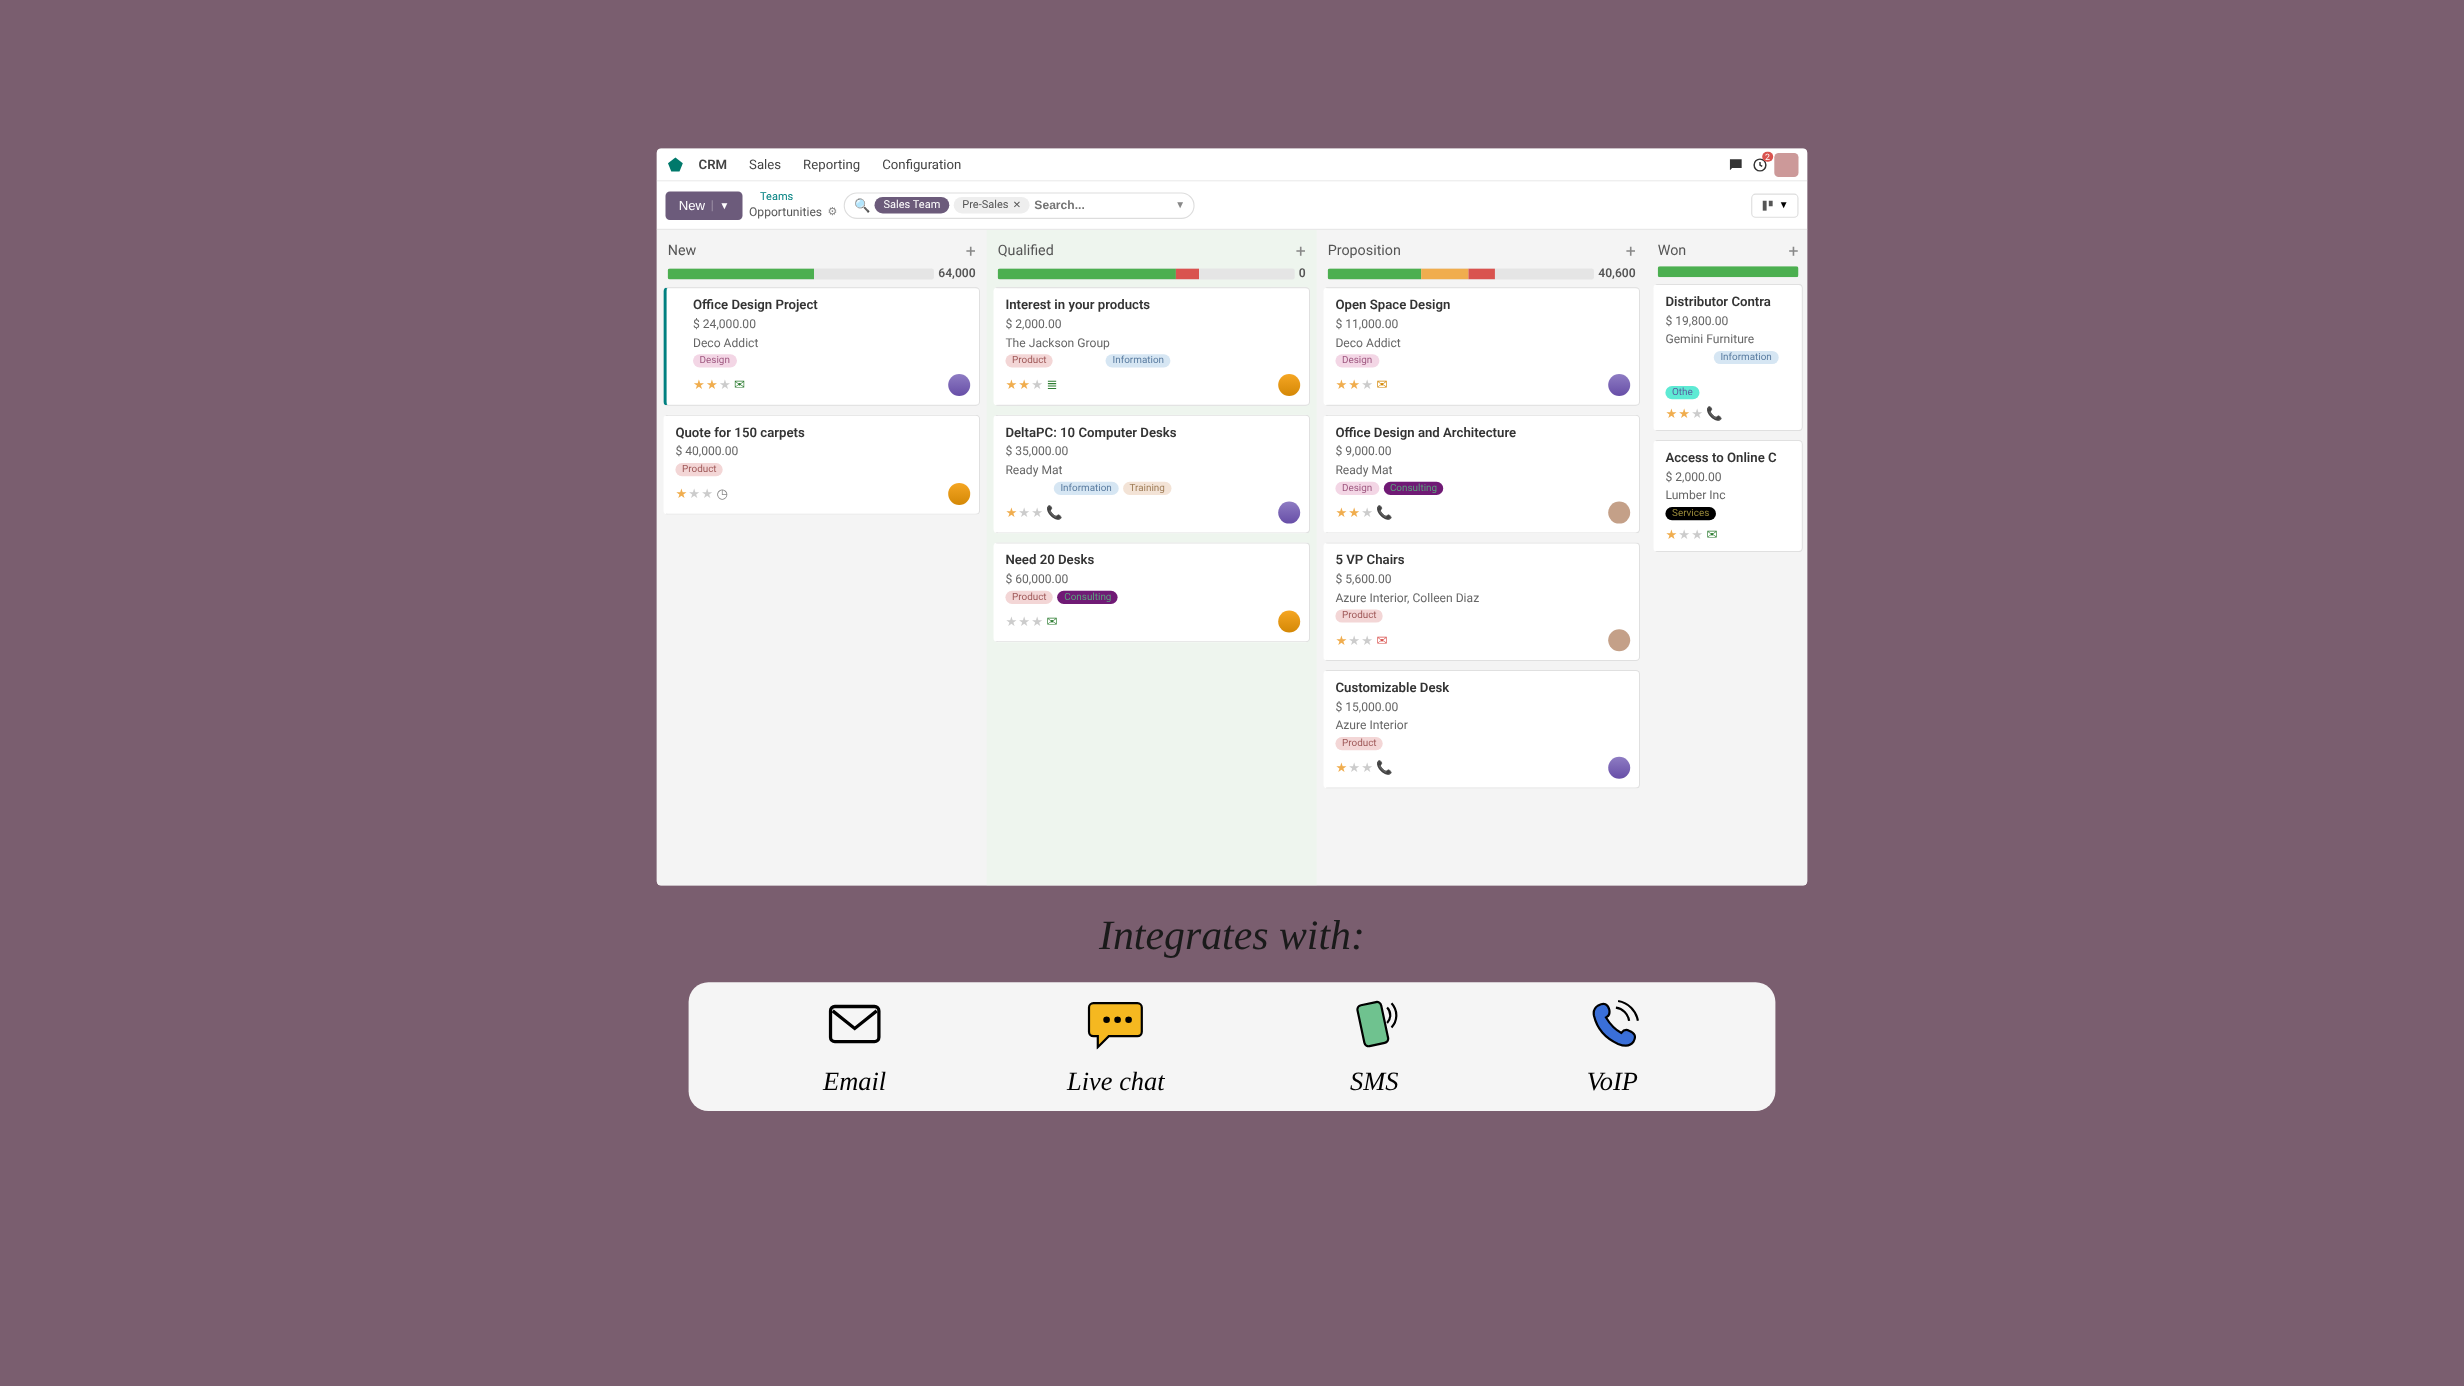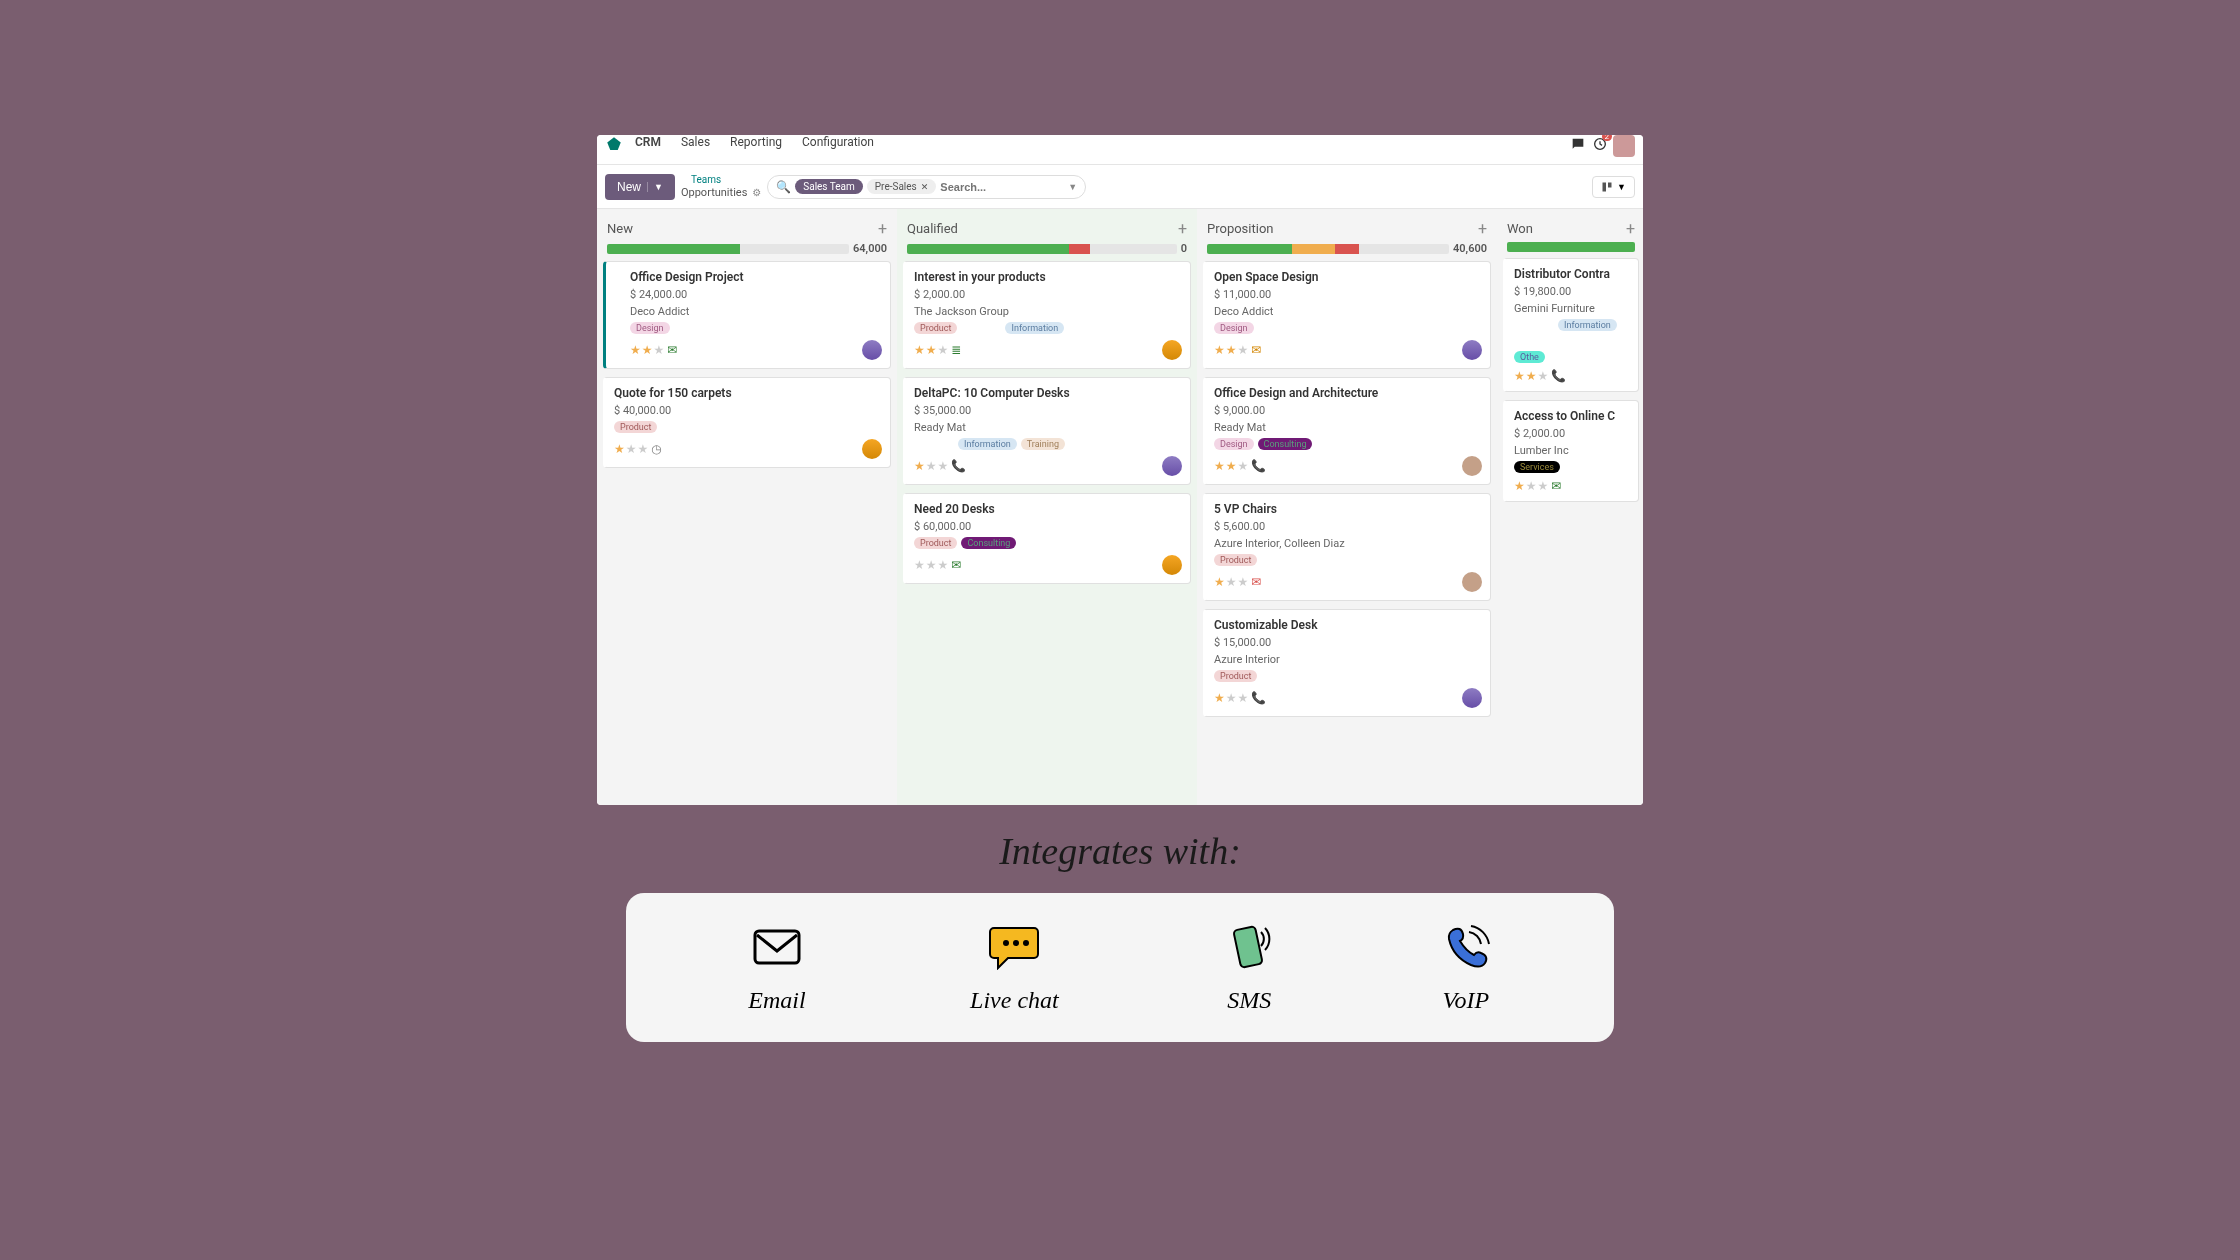--- a/index.html
+++ b/index.html
@@ -19,21 +19,21 @@
   background: #f9f9f9;
   border-radius: 4px;
   overflow: hidden;
   display: flex;
   flex-direction: column;
 }
 .topbar {
   height: 30px;
   background: #fff;
   display: flex;
-  align-items: flex-start;
+  align-items: center;
   padding: 0 8px;
   border-bottom: 1px solid #e5e5e5;
   gap: 4px;
 }
 .logo { width: 18px; height: 18px; }
 .topmenu { font-size: 12px; color: #444; padding: 0 8px; cursor: pointer; }
 .topmenu.active { font-weight: 600; }
 .top-spacer { flex: 1; }
 .top-icon { width: 18px; height: 18px; display: flex; align-items: center; justify-content: center; position: relative; }
 .notif-badge { position: absolute; top: -3px; right: -3px; background: #d9534f; color: #fff; border-radius: 8px; font-size: 8px; padding: 0 3px; }
@@ -178,21 +178,21 @@
   font-style: italic;
   font-size: 38px;
   color: #1a1a1a;
   margin-top: 24px;
   margin-bottom: 20px;
 }
 .integration-panel {
   width: 988px;
   background: #f5f5f5;
   border-radius: 18px;
-  padding: 28px 40px;
+  padding: 12px 40px;
   display: flex;
   justify-content: space-around;
 }
 .int-item { display: flex; flex-direction: column; align-items: center; gap: 14px; }
 .int-icon { width: 52px; height: 52px; display:flex; align-items:center; justify-content:center; }
 .int-label { font-family: "Brush Script MT", cursive; font-style: italic; font-size: 24px; }
 </style>
 </head>
 <body>
 

